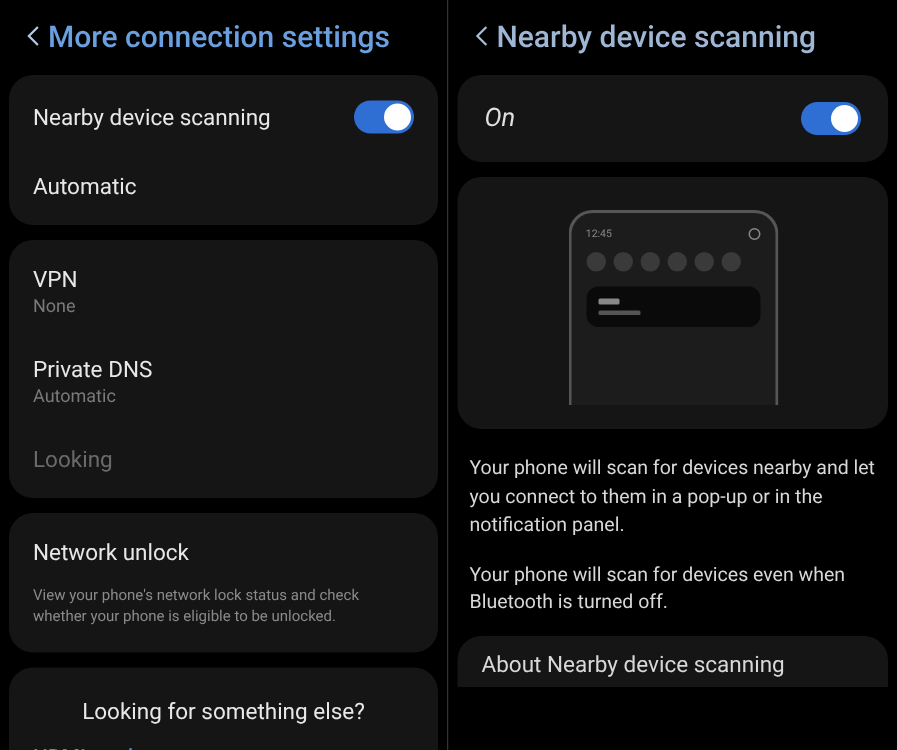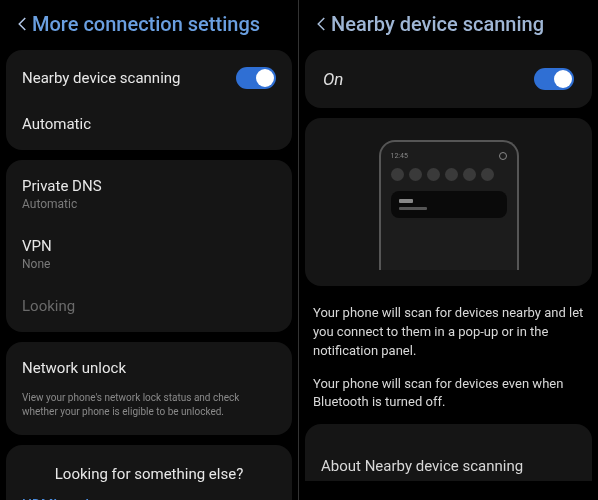--- a/index.html
+++ b/index.html
@@ -183,21 +183,21 @@
   .info-text {
     font-size: 13px;
     color: #d8d8d8;
     line-height: 1.45;
     padding: 10px 14px 4px 14px;
   }
   .about-card {
     background: #151515;
     border-radius: 16px 16px 0 0;
     margin: 8px 6px 0 6px;
-    padding: 32px 16px 6px 16px;
+    padding: 9px 16px 6px 16px;
   }
   .about-label {
     font-size: 15px;
     color: #d8d8d8;
   }
 </style>
 </head>
 <body>
 
 <div class="pane pane-left">
@@ -216,28 +216,28 @@
       <div class="toggle"></div>
     </div>
     <div class="row">
       <span class="row-label">Automatic</span>
     </div>
   </div>
 
   <div class="card">
     <div class="row">
       <div class="row-col">
+        <span class="row-label">VPN</span>
+        <span class="row-sub">None</span>
+      </div>
+    </div>
+    <div class="row">
+      <div class="row-col">
         <span class="row-label">Private DNS</span>
         <span class="row-sub">Automatic</span>
-      </div>
-    </div>
-    <div class="row">
-      <div class="row-col">
-        <span class="row-label">VPN</span>
-        <span class="row-sub">None</span>
       </div>
     </div>
     <div class="row disabled">
       <span class="row-label">Looking</span>
     </div>
   </div>
 
   <div class="card">
     <div class="row">
       <div class="row-col">

